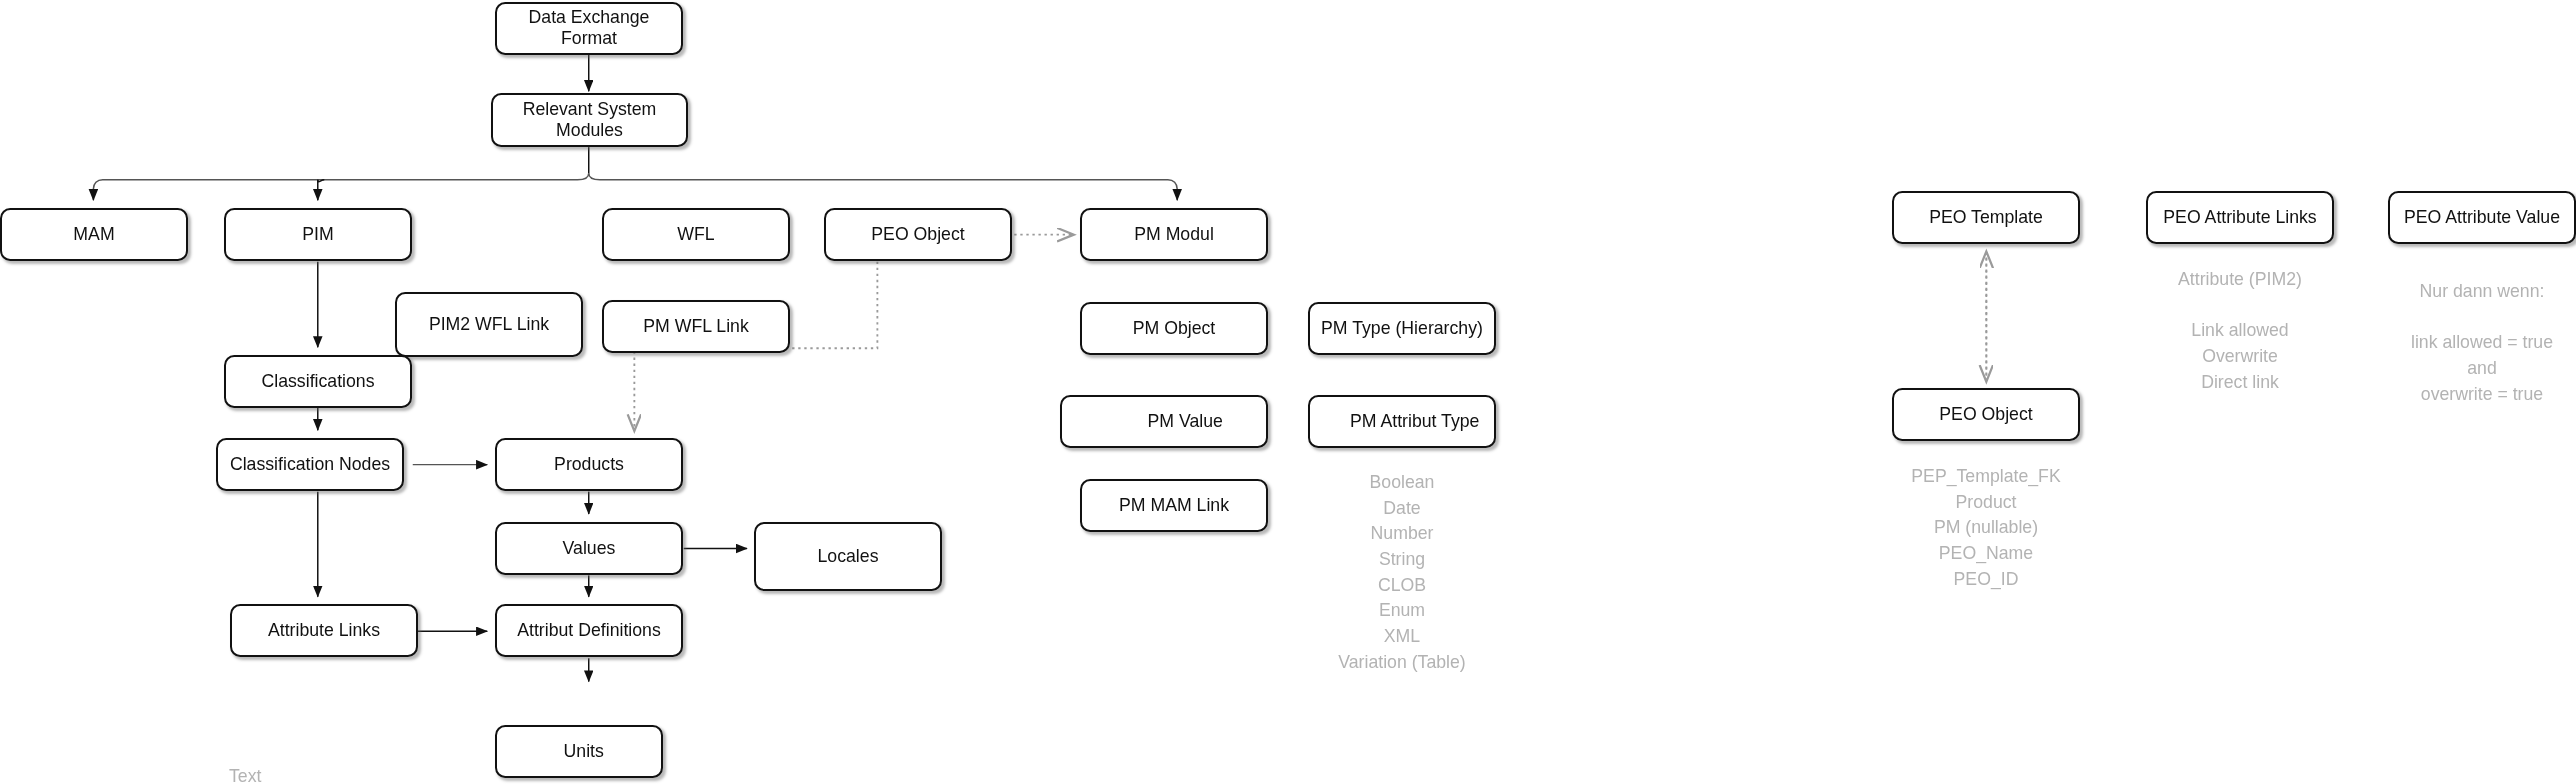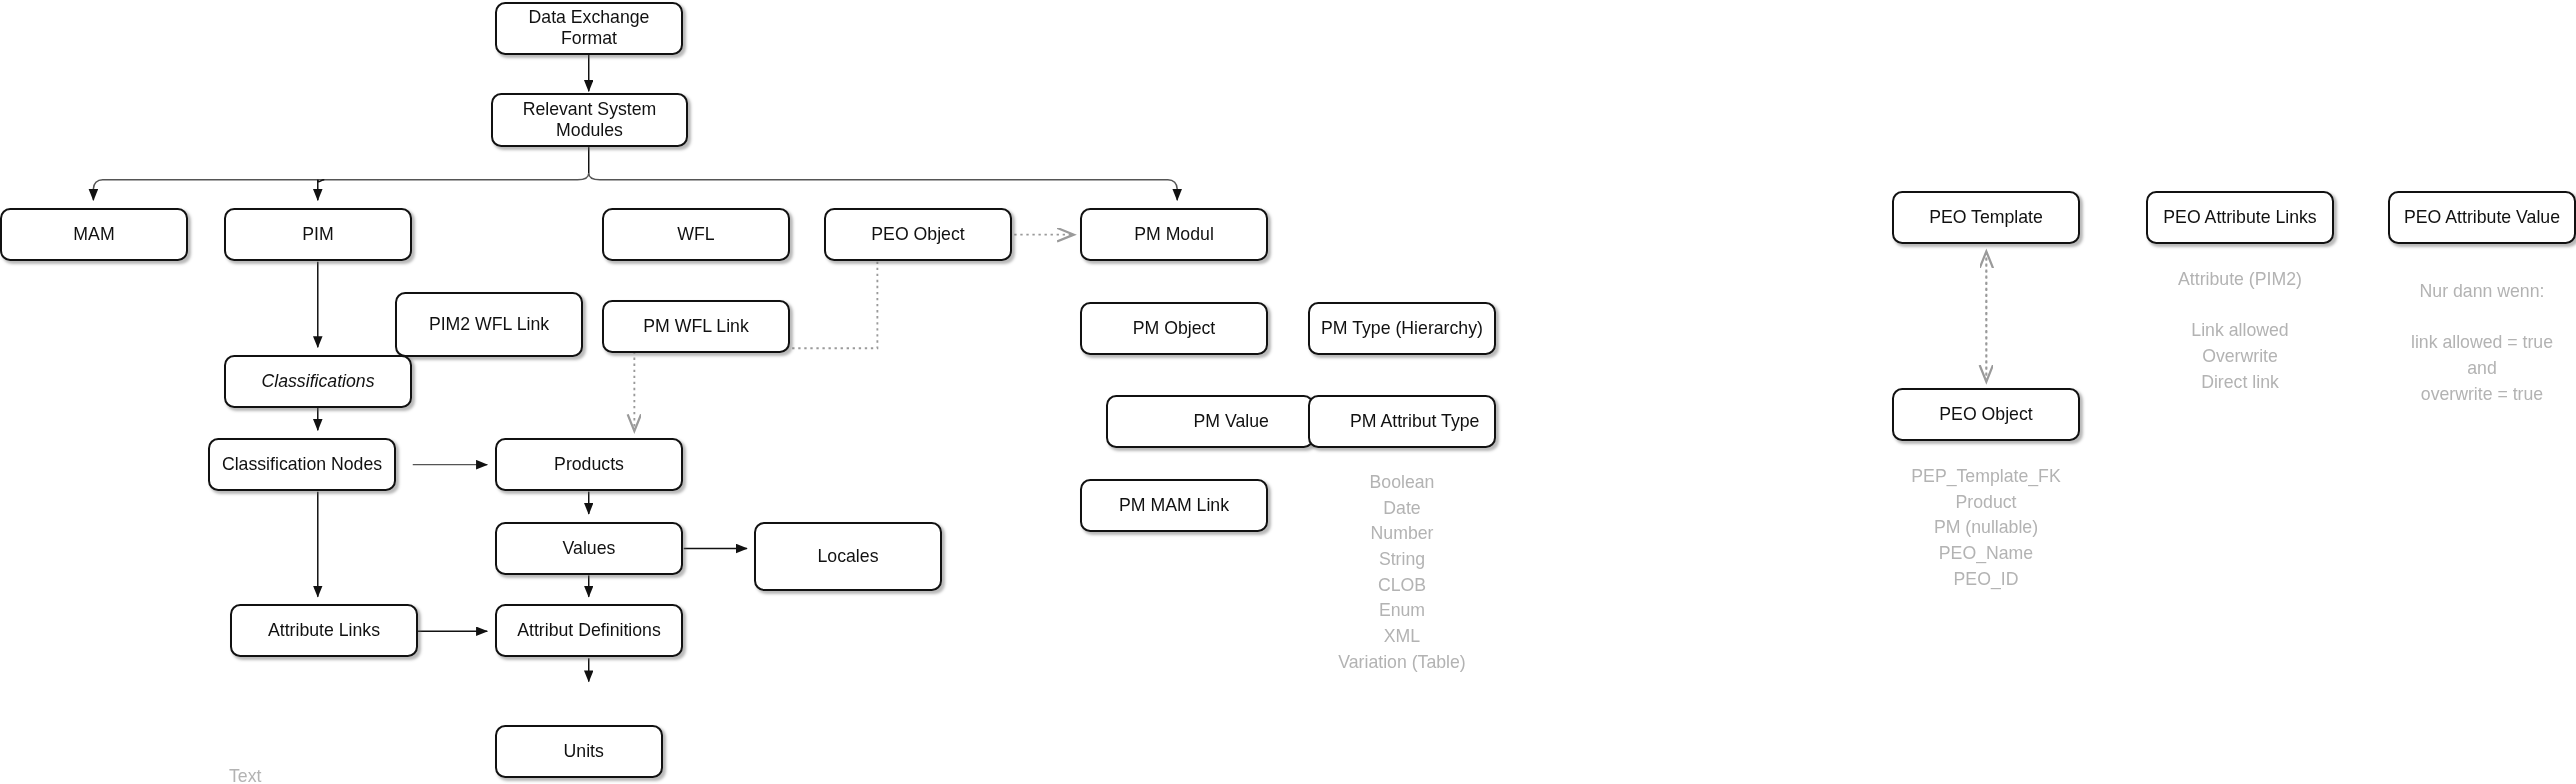--- a/index.html
+++ b/index.html
@@ -169,37 +169,37 @@
   </div>
 
   <div class="node" style="left:1080px;top:302px;width:188px;height:53px;">
     <span>PM Object</span>
   </div>
 
   <div class="node" style="left:1308px;top:302px;width:188px;height:53px;">
     <span>PM Type (Hierarchy)</span>
   </div>
 
-  <div class="node" style="left:1106px;top:395px;width:208px;height:53px;padding-left:48px;">
+  <div class="node" style="left:1060px;top:395px;width:208px;height:53px;padding-left:48px;">
     <span>PM Value</span>
   </div>
 
   <div class="node" style="left:1308px;top:395px;width:188px;height:53px;padding-left:31px;">
     <span>PM Attribut Type</span>
   </div>
 
   <div class="node" style="left:1080px;top:479px;width:188px;height:53px;">
     <span>PM MAM Link</span>
   </div>
 
-  <div class="node" style="left:224px;top:355px;width:188px;height:53px;font-style:italic;">
+  <div class="node" style="left:224px;top:355px;width:188px;height:53px;">
     <span>Classifications</span>
   </div>
 
-  <div class="node" style="left:208px;top:438px;width:188px;height:53px;">
+  <div class="node" style="left:216px;top:438px;width:188px;height:53px;">
     <span>Classification Nodes</span>
   </div>
 
   <div class="node" style="left:495px;top:438px;width:188px;height:53px;">
     <span>Products</span>
   </div>
 
   <div class="node" style="left:495px;top:522px;width:188px;height:53px;">
     <span>Values</span>
   </div>

